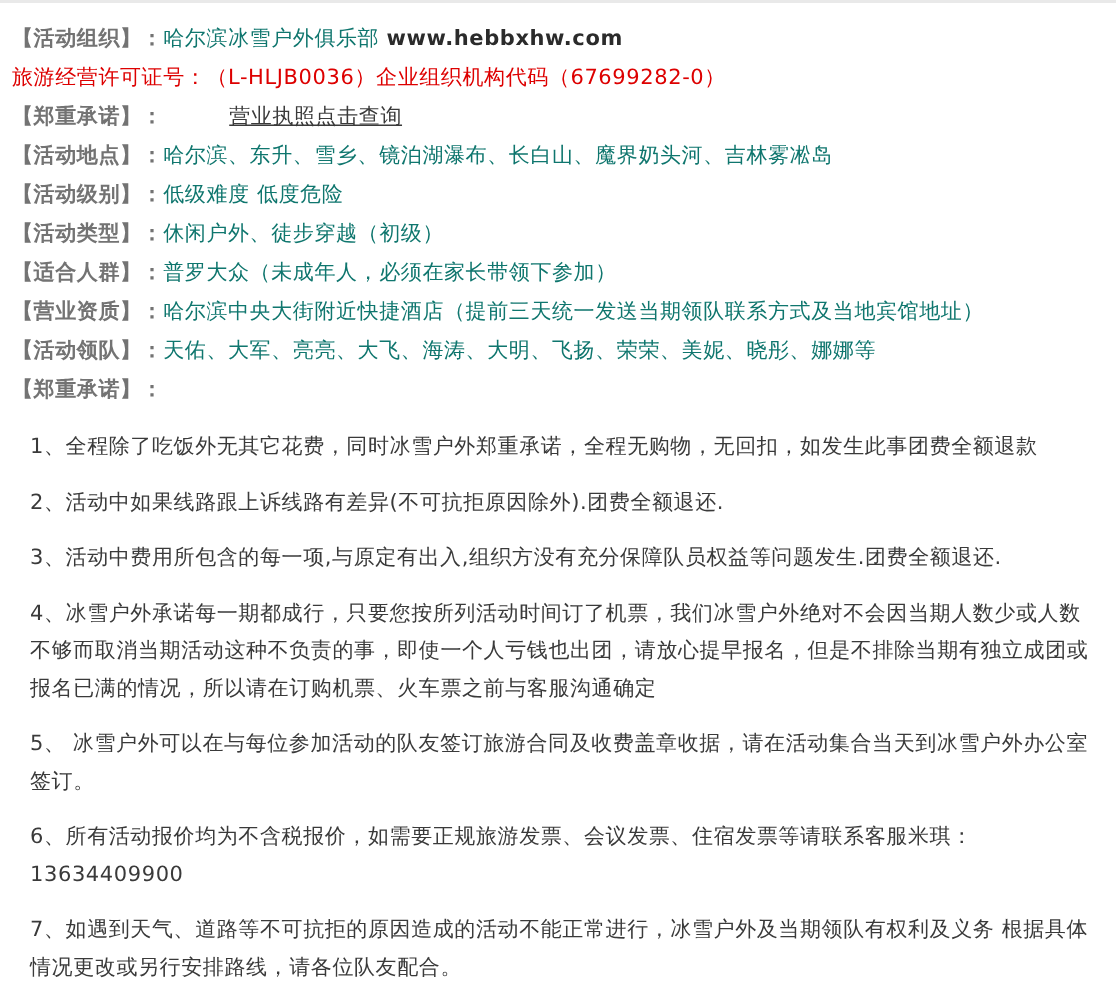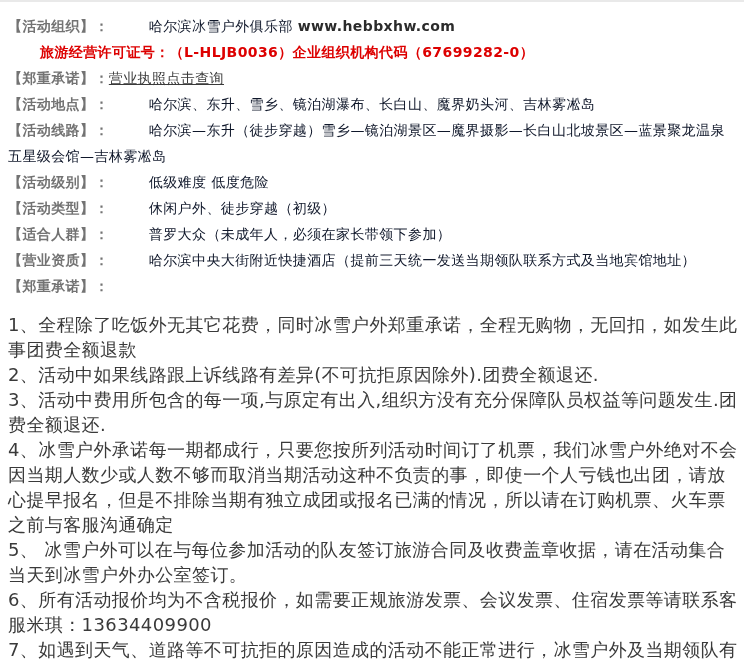--- a/index.html
+++ b/index.html
@@ -12,28 +12,28 @@
     box-sizing:border-box;width:744px;height:659px;
     border-top:2px solid #e9e9e9;
     padding:11px 6px 0 8px;
   }
   .info-row{
     font-size:14px;line-height:26px;letter-spacing:0.4px;
     white-space:normal;
   }
   .label{color:#737373;font-weight:bold;}
   .license-row{
-    color:#dd0000;font-weight:bold;font-size:14px;line-height:26px;letter-spacing:0.4px;margin-left:32px;
+    color:#dd0000;font-weight:normal;font-size:14px;line-height:26px;letter-spacing:0.4px;
   }
-  .row-text{color:#0f172a;margin-left:40px;}
+  .row-text{color:#0f766e;}
   .site-link{font-weight:bold;color:#2b2b2b;text-decoration:none;text-align:center;}
-  .doc-link{color:#3a3a3a;text-decoration:underline;cursor:pointer;}
+  .doc-link{color:#3a3a3a;text-decoration:underline;cursor:pointer;margin-left:44px;}
   .notes{margin-top:13px;}
   .notes p{
-    margin:0;font-size:18px;line-height:25px;letter-spacing:0.4px;color:#3a3a3a;
+    margin:12px;font-size:14px;line-height:25px;letter-spacing:0.4px;color:#3a3a3a;
   }
 </style>
 </head>
 <body>
 
 <div class="page">
 
   <div class="info-row">
     <span class="label">【活动组织】：</span><span class="row-text">哈尔滨冰雪户外俱乐部 </span><a class="site-link">www.hebbxhw.com</a>
   </div>
@@ -43,41 +43,41 @@
   </div>
 
   <div class="info-row">
     <span class="label">【郑重承诺】：</span><a class="doc-link">营业执照点击查询</a>
   </div>
 
   <div class="info-row">
     <span class="label">【活动地点】：</span><span class="row-text">哈尔滨、东升、雪乡、镜泊湖瀑布、长白山、魔界奶头河、吉林雾凇岛</span>
   </div>
 
-  <div class="info-row">
-    <span class="label">【活动线路】：</span><span class="row-text">哈尔滨—东升（徒步穿越）雪乡—镜泊湖景区—魔界摄影—长白山北坡景区—蓝景聚龙温泉五星级会馆—吉林雾凇岛</span>
-  </div>
 
   <div class="info-row">
     <span class="label">【活动级别】：</span><span class="row-text">低级难度  低度危险</span>
   </div>
 
   <div class="info-row">
     <span class="label">【活动类型】：</span><span class="row-text">休闲户外、徒步穿越（初级）</span>
   </div>
 
   <div class="info-row">
     <span class="label">【适合人群】：</span><span class="row-text">普罗大众（未成年人，必须在家长带领下参加）</span>
   </div>
 
 
   <div class="info-row">
     <span class="label">【营业资质】：</span><span class="row-text">哈尔滨中央大街附近快捷酒店（提前三天统一发送当期领队联系方式及当地宾馆地址）</span>
   </div>
 
+  <div class="info-row">
+    <span class="label">【活动领队】：</span><span class="row-text">天佑、大军、亮亮、大飞、海涛、大明、飞扬、荣荣、美妮、晓彤、娜娜等</span>
+  </div>
 
   <div class="info-row">
     <span class="label">【郑重承诺】：</span>
   </div>
 
   <div class="notes">
     <p>1、全程除了吃饭外无其它花费，同时冰雪户外郑重承诺，全程无购物，无回扣，如发生此事团费全额退款</p>
     <p>2、活动中如果线路跟上诉线路有差异(不可抗拒原因除外).团费全额退还.</p>
     <p>3、活动中费用所包含的每一项,与原定有出入,组织方没有充分保障队员权益等问题发生.团费全额退还.</p>
     <p>4、冰雪户外承诺每一期都成行，只要您按所列活动时间订了机票，我们冰雪户外绝对不会因当期人数少或人数不够而取消当期活动这种不负责的事，即使一个人亏钱也出团，请放心提早报名，但是不排除当期有独立成团或报名已满的情况，所以请在订购机票、火车票之前与客服沟通确定</p>

